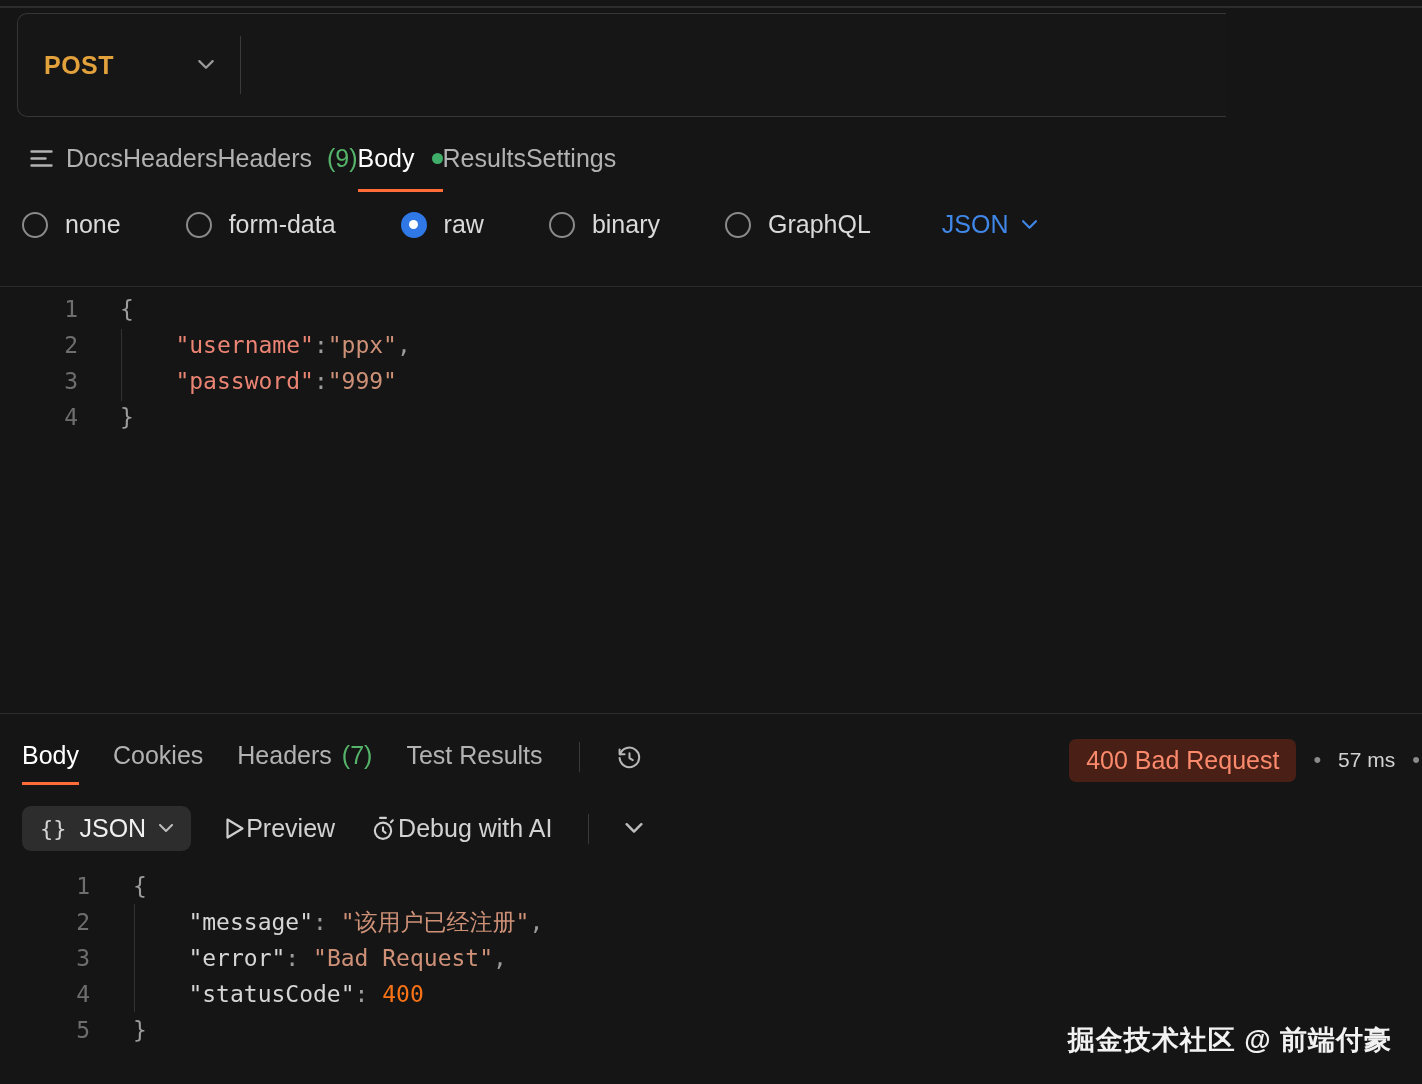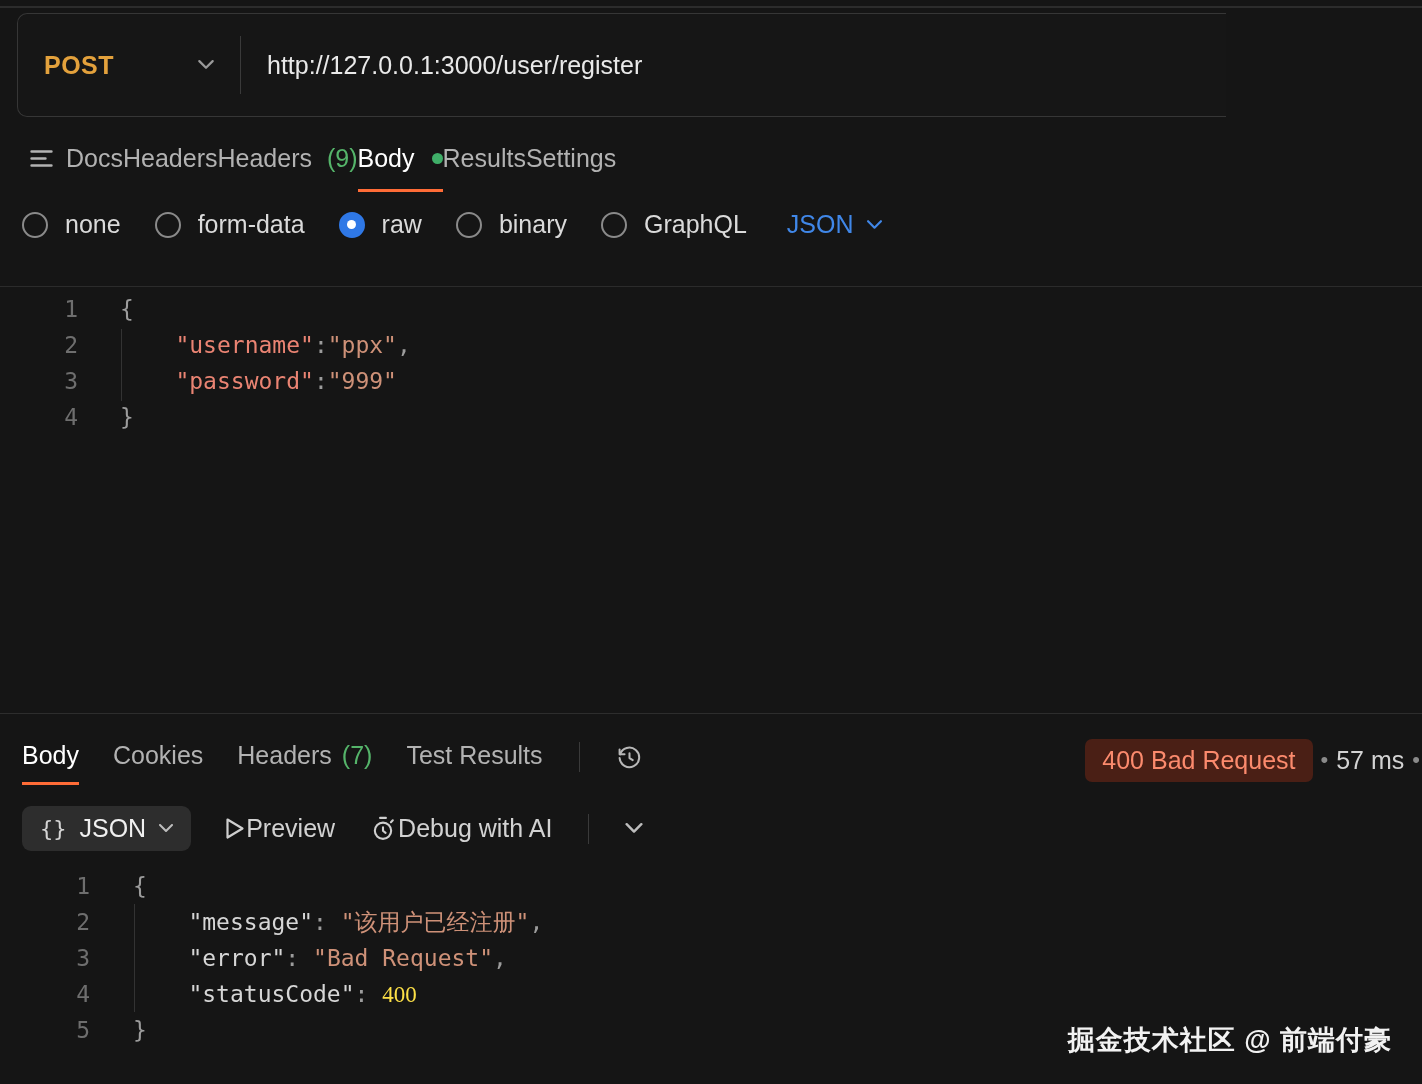--- a/index.html
+++ b/index.html
@@ -29,21 +29,21 @@
 
   
   .req-tabs { position:absolute; left:30px; top:138px; display:flex; align-items:flex-end; }
   .tab { display:flex; align-items:center; gap:13px; padding:6px 0 16px 0; font-size:25px; color:#b2b2b2;
          border-bottom:3px solid transparent; cursor:pointer; }
   .tab.active { color:#ffffff; border-bottom-color:#ff6c37; }
   .tab .count { color:#55b46a; margin-left:2px; }
   .dot-green { width:11px; height:11px; border-radius:50%; background:#3fae68; margin-left:4px; }
 
   
-  .body-type-row { position:absolute; left:22px; top:210px; display:flex; align-items:center; gap:34px; }
+  .body-type-row { position:absolute; left:22px; top:210px; display:flex; align-items:center; gap:65px; }
   .radio-item { display:flex; align-items:center; gap:17px; cursor:pointer; font-size:25px; color:#dadada; }
   .radio { width:26px; height:26px; border-radius:50%; border:2px solid #8a8a8a; background:transparent; position:relative; flex:0 0 auto; }
   .radio.selected { border-color:#2f78e6; background:#2f78e6; }
   .radio.selected::after { content:""; position:absolute; left:50%; top:50%; width:9px; height:9px;
                            margin:-4.5px 0 0 -4.5px; border-radius:50%; background:#ffffff; }
   .format-select { display:flex; align-items:center; gap:13px; color:#4087e8; font-size:25px; cursor:pointer; margin-left:6px; }
   .format-select .chev { color:#4087e8; }
 
   
   .editor { position:absolute; left:0; width:1422px; font-family:"DejaVu Sans Mono", monospace; font-size:23px; }
@@ -52,40 +52,40 @@
   .code-line { display:flex; height:36px; line-height:36px; }
   .line-num { width:78px; text-align:right; color:#6e6e6e; flex:0 0 auto; user-select:none; }
   .response-editor .line-num { width:90px; }
   .line-content { padding-left:42px; white-space:pre; }
   .response-editor .line-content { padding-left:43px; }
   .tok-brace { color:#9c9c9c; }
   .tok-op    { color:#9c9c9c; }
   .tok-key   { color:#ea8473; }
   .tok-reskey{ color:#d6d6d6; }
   .tok-str   { color:#ce9178; }
-  .tok-num   { color:#fde047;font-family:Liberation Serif, serif; }
+  .tok-num   { color:#f97316; }
   .tok-plain { color:#d4d4d4; }
   .indent-guide { position:absolute; width:1px; background:#333333; }
   .request-editor .indent-guide { left:121px; top:42px; height:72px; }
   .response-editor .indent-guide { left:134px; top:36px; height:108px; }
 
   
   .resp-divider { position:absolute; left:0; top:713px; width:100%; height:1px; background:#2d2d2d; }
   .resp-tabs { position:absolute; left:22px; top:736px; display:flex; gap:34px; align-items:center; height:48px; }
   .resp-tab { display:flex; align-items:center; gap:10px; font-size:25px; color:#b2b2b2;
               padding:6px 0 12px 0; border-bottom:3px solid transparent; cursor:pointer; }
   .resp-tab.active { color:#ffffff; border-bottom-color:#ff6c37; }
   .resp-tab .count { color:#55b46a; }
   .vsep-small { width:1px; height:30px; background:#3a3a3a; margin:0 2px 6px 2px; }
   .history-btn { padding-bottom:6px; cursor:pointer; display:flex; align-items:center; }
 
-  .status-cluster { position:absolute; right:2px; top:736px; height:48px; display:flex; align-items:center; gap:8px; }
+  .status-cluster { position:absolute; right:2px; top:736px; height:48px; display:flex; align-items:center; gap:17px; }
   .status-badge { background:#4a1f15; color:#fb8a6d; font-size:25px; padding:7px 17px; border-radius:7px; }
   .sep-dot { color:#8a8a8a; font-size:22px; }
-  .time-label { color:#d2d2d2; font-size:25px; }
+  .time-label { color:#d2d2d2; font-size:21px; }
 
   .resp-toolbar { position:absolute; left:22px; top:806px; display:flex; align-items:center; gap:34px; height:45px; }
   .json-pill { background:#2d2d2d; border-radius:9px; height:45px; display:flex; align-items:center;
                gap:13px; padding:0 18px; cursor:pointer; }
   .json-pill .braces { font-family:"DejaVu Sans Mono", monospace; font-size:22px; color:#d5d5d5; }
   .json-pill .pill-label { font-size:25px; color:#f0f0f0; }
   .json-pill .chev { color:#bdbdbd; }
   .toolbar-btn { display:flex; align-items:center; gap:1px; cursor:pointer; color:#d2d2d2; font-size:25px; }
   .toolbar-chev { color:#bdbdbd; cursor:pointer; display:flex; align-items:center; }
 
@@ -102,21 +102,20 @@
 <div class="request-bar">
   <div class="method-select">
     <span class="method-label">POST</span>
     <span class="chev">
       <svg width="16" height="10" viewBox="0 0 14 9">
           <path d="M1 1l6 6 6-6" fill="none" stroke="currentColor" stroke-width="2" stroke-linecap="round" stroke-linejoin="round"></path>
         </svg>
     </span>
   </div>
   <div class="vsep-tall"></div>
-  <input class="url-input" readonly="" value="http://127.0.0.1:3000/user/register" style="">
 </div>
 
 <div class="req-tabs">
   <div class="tab">
     <span class="chev">
       <svg width="23" height="19" viewBox="0 0 23 19">
           <path d="M1.5 2.5h20M1.5 9.5h14M1.5 16.5h20" stroke="#b2b2b2" stroke-width="2.4" stroke-linecap="round"></path>
         </svg>
     </span>
     <span>Docs</span>

